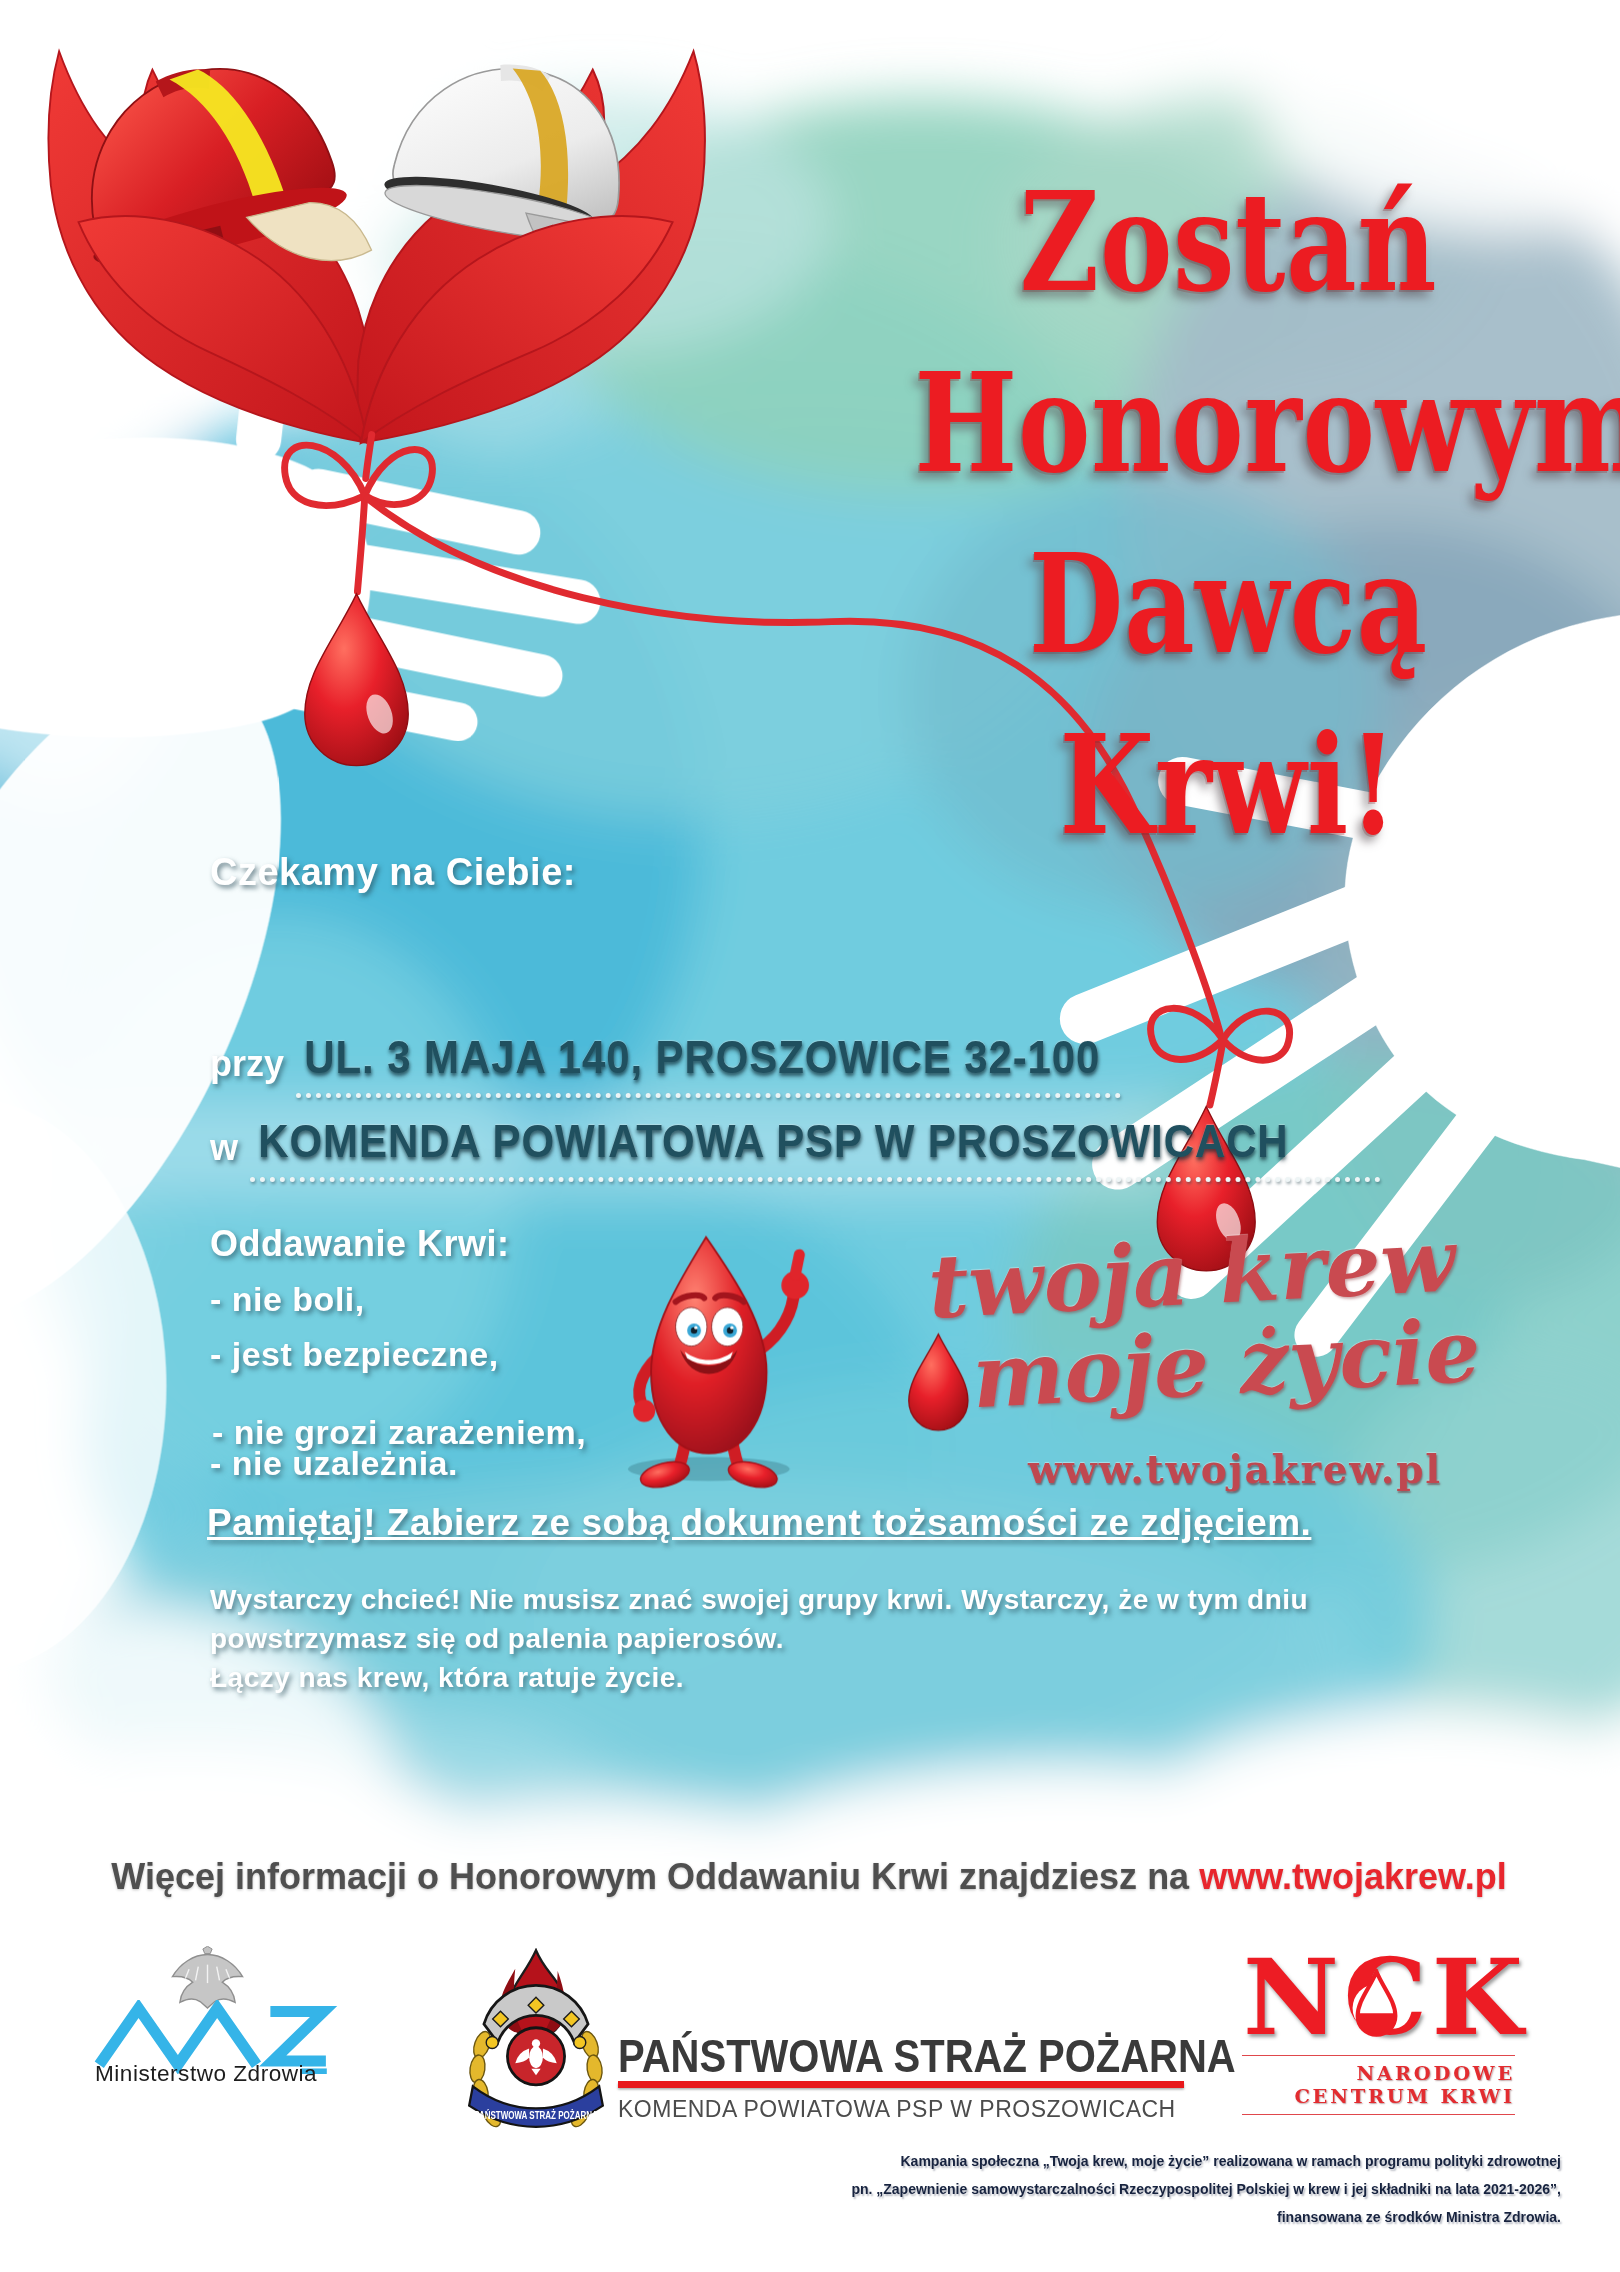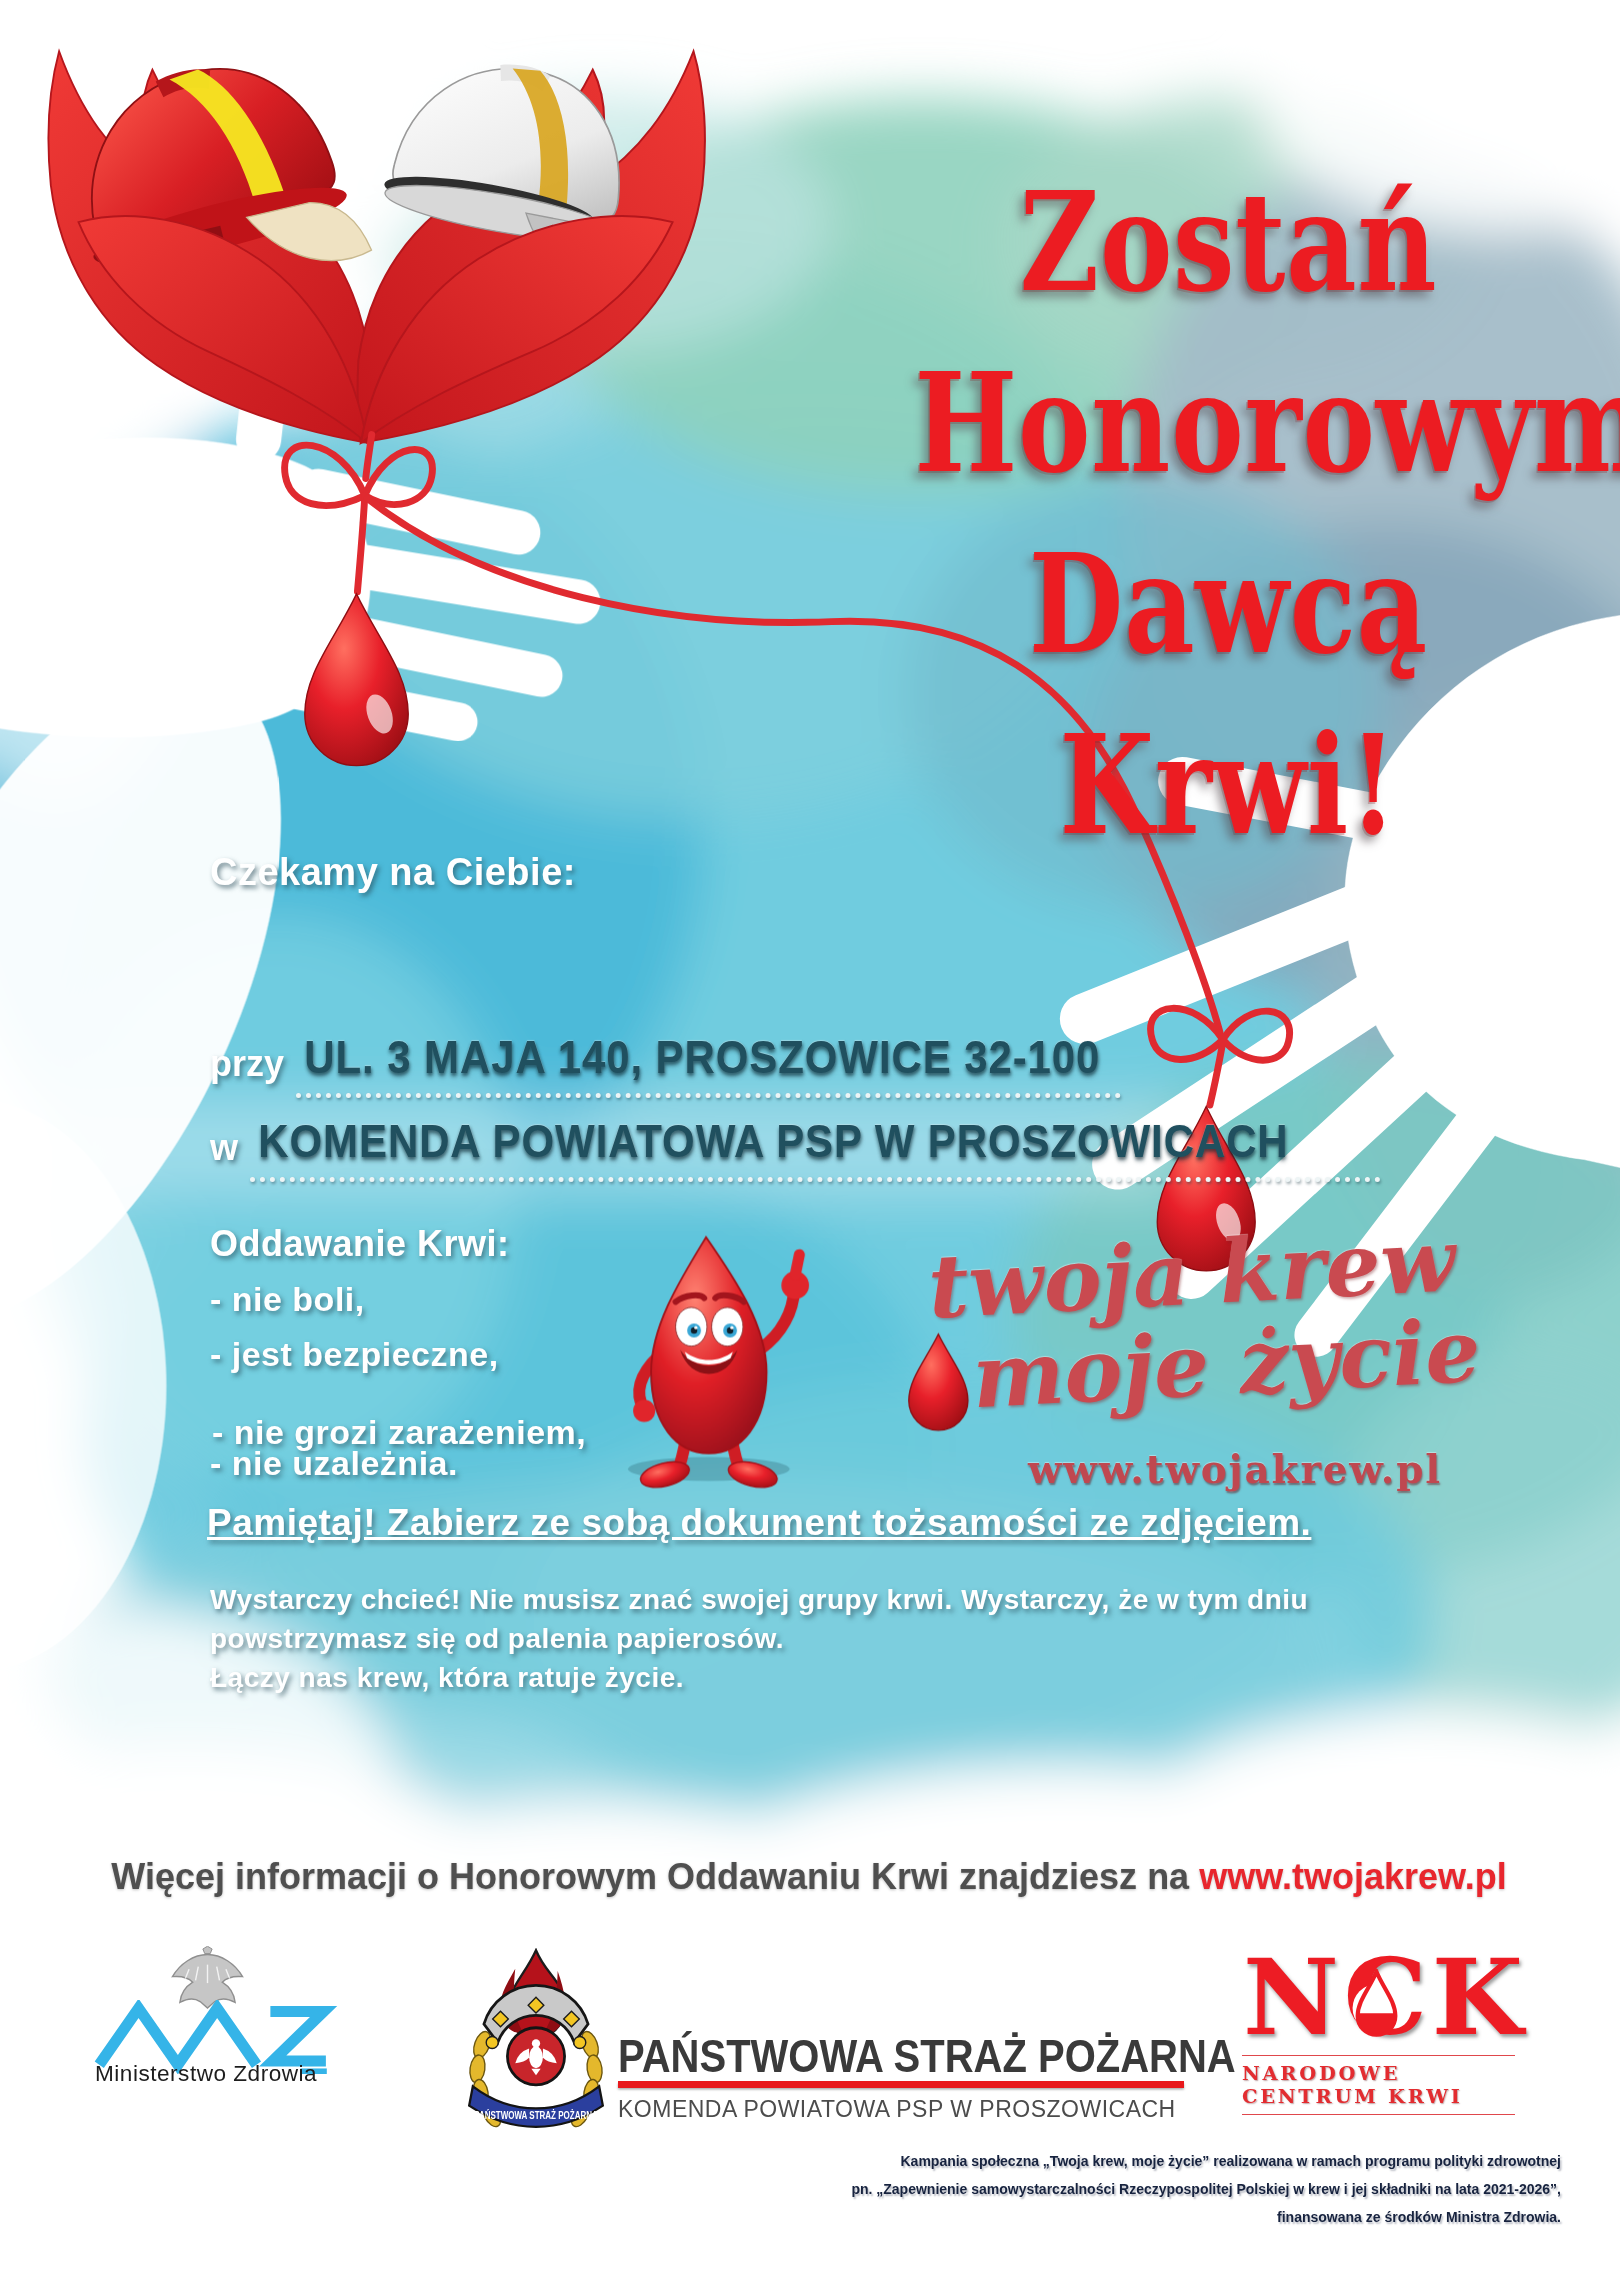--- a/index.html
+++ b/index.html
@@ -39,21 +39,21 @@
   .moreinfo .red{color:#e8262d;margin-left:10.2px;}
   
   .mz-label{left:95px;top:2061px;width:259px;font-size:22.6px;font-weight:400;color:#1d1d1d;letter-spacing:0.5px;}
   .psp-name{left:618px;top:2031px;font-size:40px;font-weight:700;color:#3a3a3a;letter-spacing:0px;
     transform:scaleY(1.14);transform-origin:top left;white-space:nowrap;}
   .psp-bar{left:618px;top:2081px;width:566px;height:7px;background:#e8191c;box-shadow:0 1.8px 2.3px rgba(0,0,0,.35);}
   .psp-unit{left:618px;top:2096px;font-size:23px;font-weight:400;color:#4c4c4c;letter-spacing:0.5px;white-space:nowrap;}
   .nck-word{left:1243px;top:1958px;width:273px;text-align:center;font-family:"DejaVu Serif","Liberation Serif",serif;
     font-weight:700;font-size:105px;line-height:79px;color:#ed1c24;letter-spacing:4.6px;
     text-shadow:1.8px 2.8px 3.7px rgba(60,60,60,.5);}
-  .nck-caption{left:1242px;top:2055px;width:273px;text-align:left;border-top:1.8px solid #e0474c;border-bottom:1.8px solid #e0474c;
+  .nck-caption{left:1242px;top:2055px;width:273px;text-align:right;border-top:1.8px solid #e0474c;border-bottom:1.8px solid #e0474c;
     padding:6px 0;font-family:"DejaVu Serif","Liberation Serif",serif;font-size:19.4px;font-weight:700;color:#e32c30;
     letter-spacing:2.8px;text-shadow:0.9px 1.4px 1.4px rgba(90,20,25,.4);}
   
   .footer{left:0;top:2147px;width:1561px;text-align:right;font-size:14px;line-height:28px;font-weight:700;
     color:#17233f;text-shadow:1.4px 1.8px 1.8px rgba(20,30,60,.3);}
 </style>
 </head>
 <body>
 
 <div class="poster">

